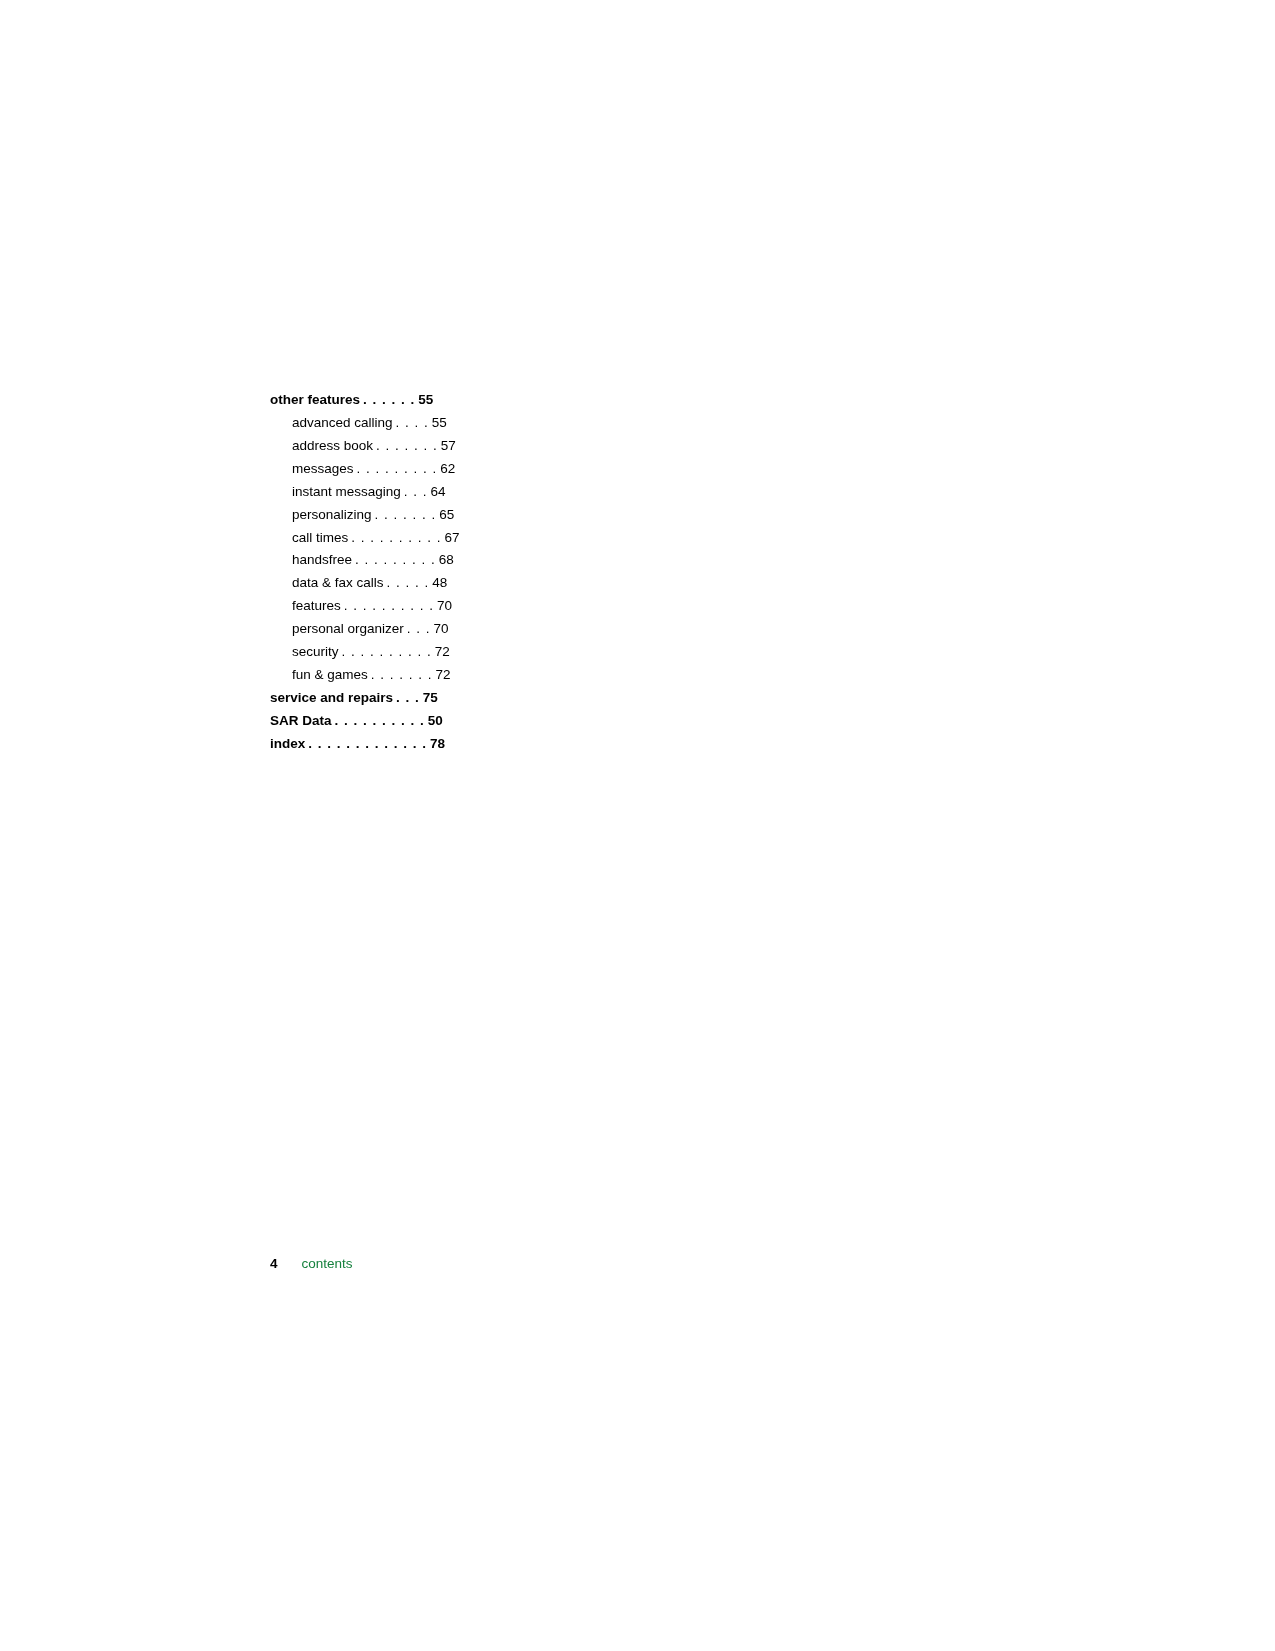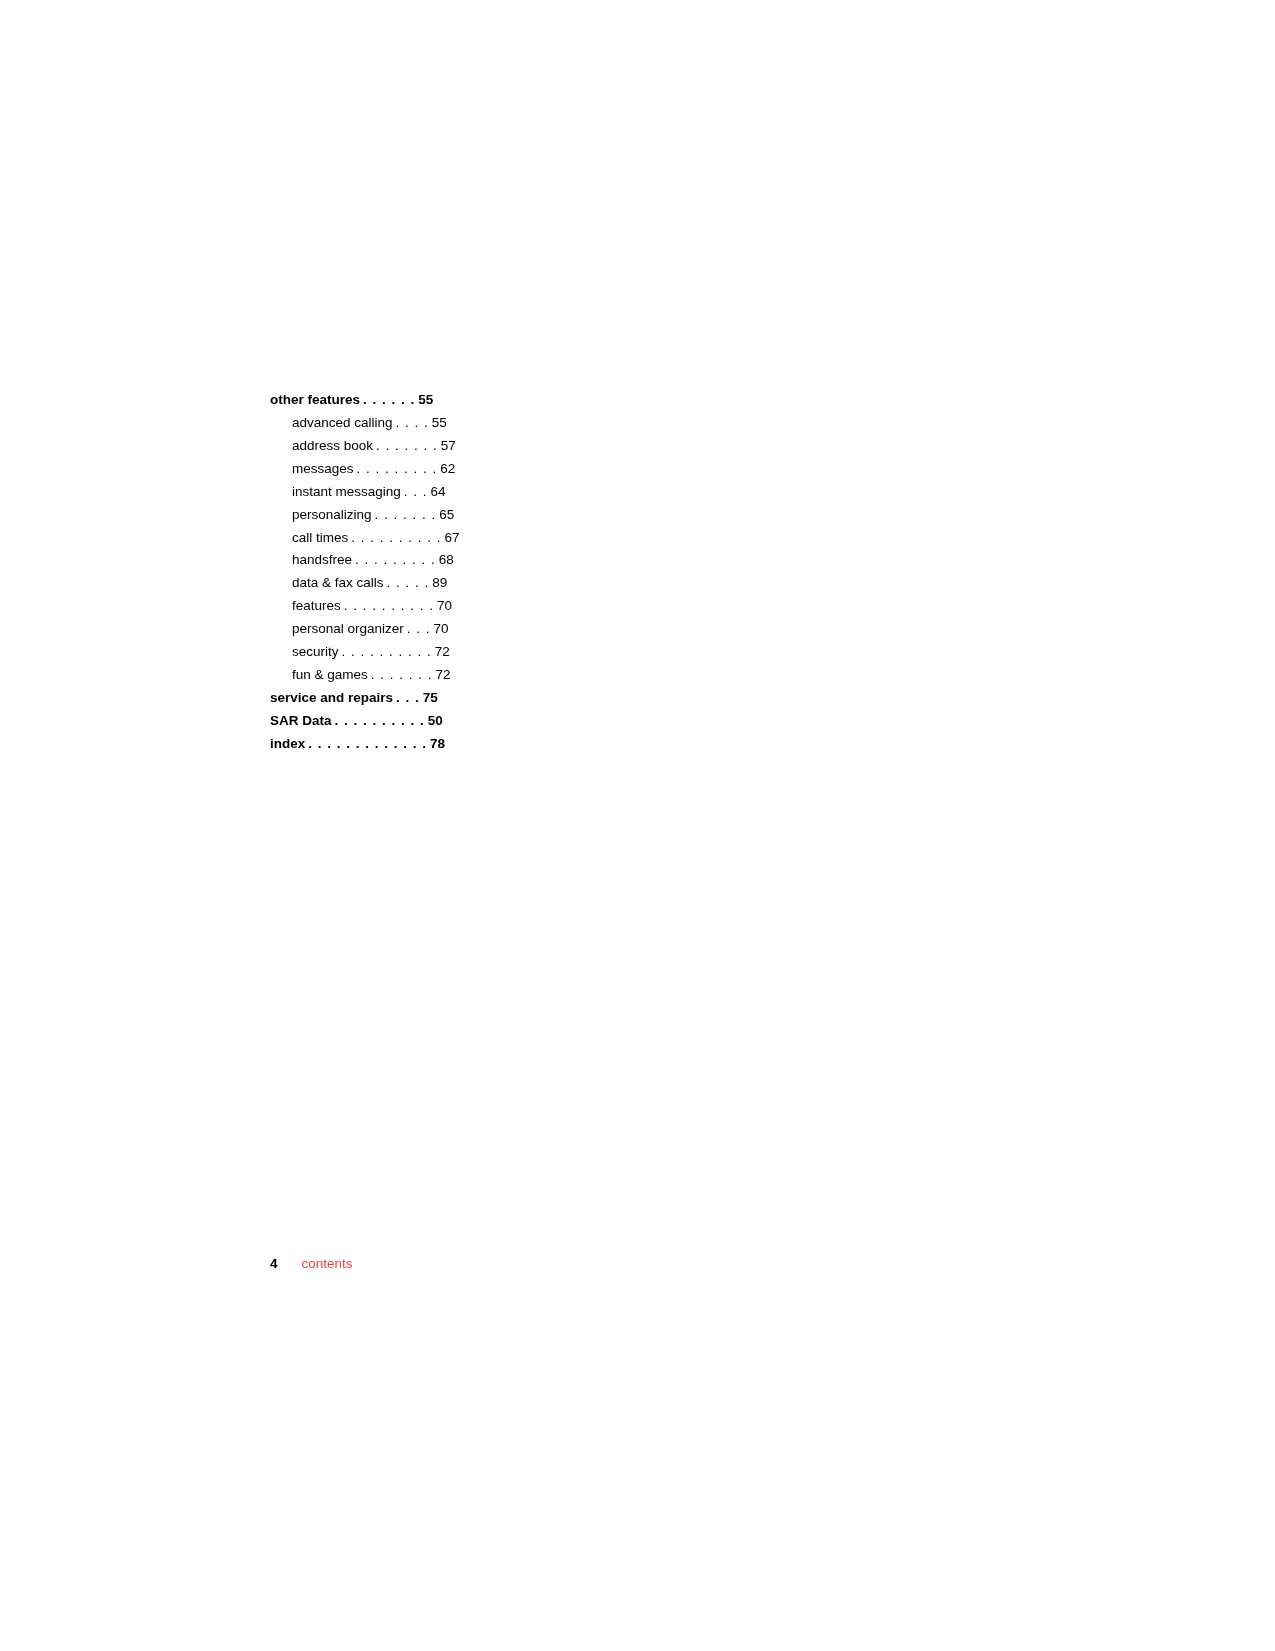--- a/index.html
+++ b/index.html
@@ -77,21 +77,21 @@
       font-size: 13.5px;
     }
 
     .footer-page-number {
       font-weight: bold;
       margin-right: 24px;
     }
 
     .footer-label {
       font-size: 13.5px;
-      color: #ef4444;
+      color: #15803d;
     }
   </style>
 </head>
 <body>
 
 <div class="page-container">
 
   <div class="toc-section">
 
   <div class="toc-item main-entry">
@@ -130,21 +130,21 @@
         <span class="toc-page">67</span>
       </div>
       <div class="toc-item sub-entry">
         <span class="toc-label">handsfree</span>
         <span class="toc-dots">  . . . . . . . . .</span>
         <span class="toc-page">68</span>
       </div>
       <div class="toc-item sub-entry">
         <span class="toc-label">data &amp; fax calls</span>
         <span class="toc-dots"> . . . . .</span>
-        <span class="toc-page">89</span>
+        <span class="toc-page">48</span>
       </div>
       <div class="toc-item sub-entry">
         <span class="toc-label">features</span>
         <span class="toc-dots">. . . . . . . . . .</span>
         <span class="toc-page">70</span>
       </div>
       <div class="toc-item sub-entry">
         <span class="toc-label">personal organizer</span>
         <span class="toc-dots">. . .</span>
         <span class="toc-page">70</span>

